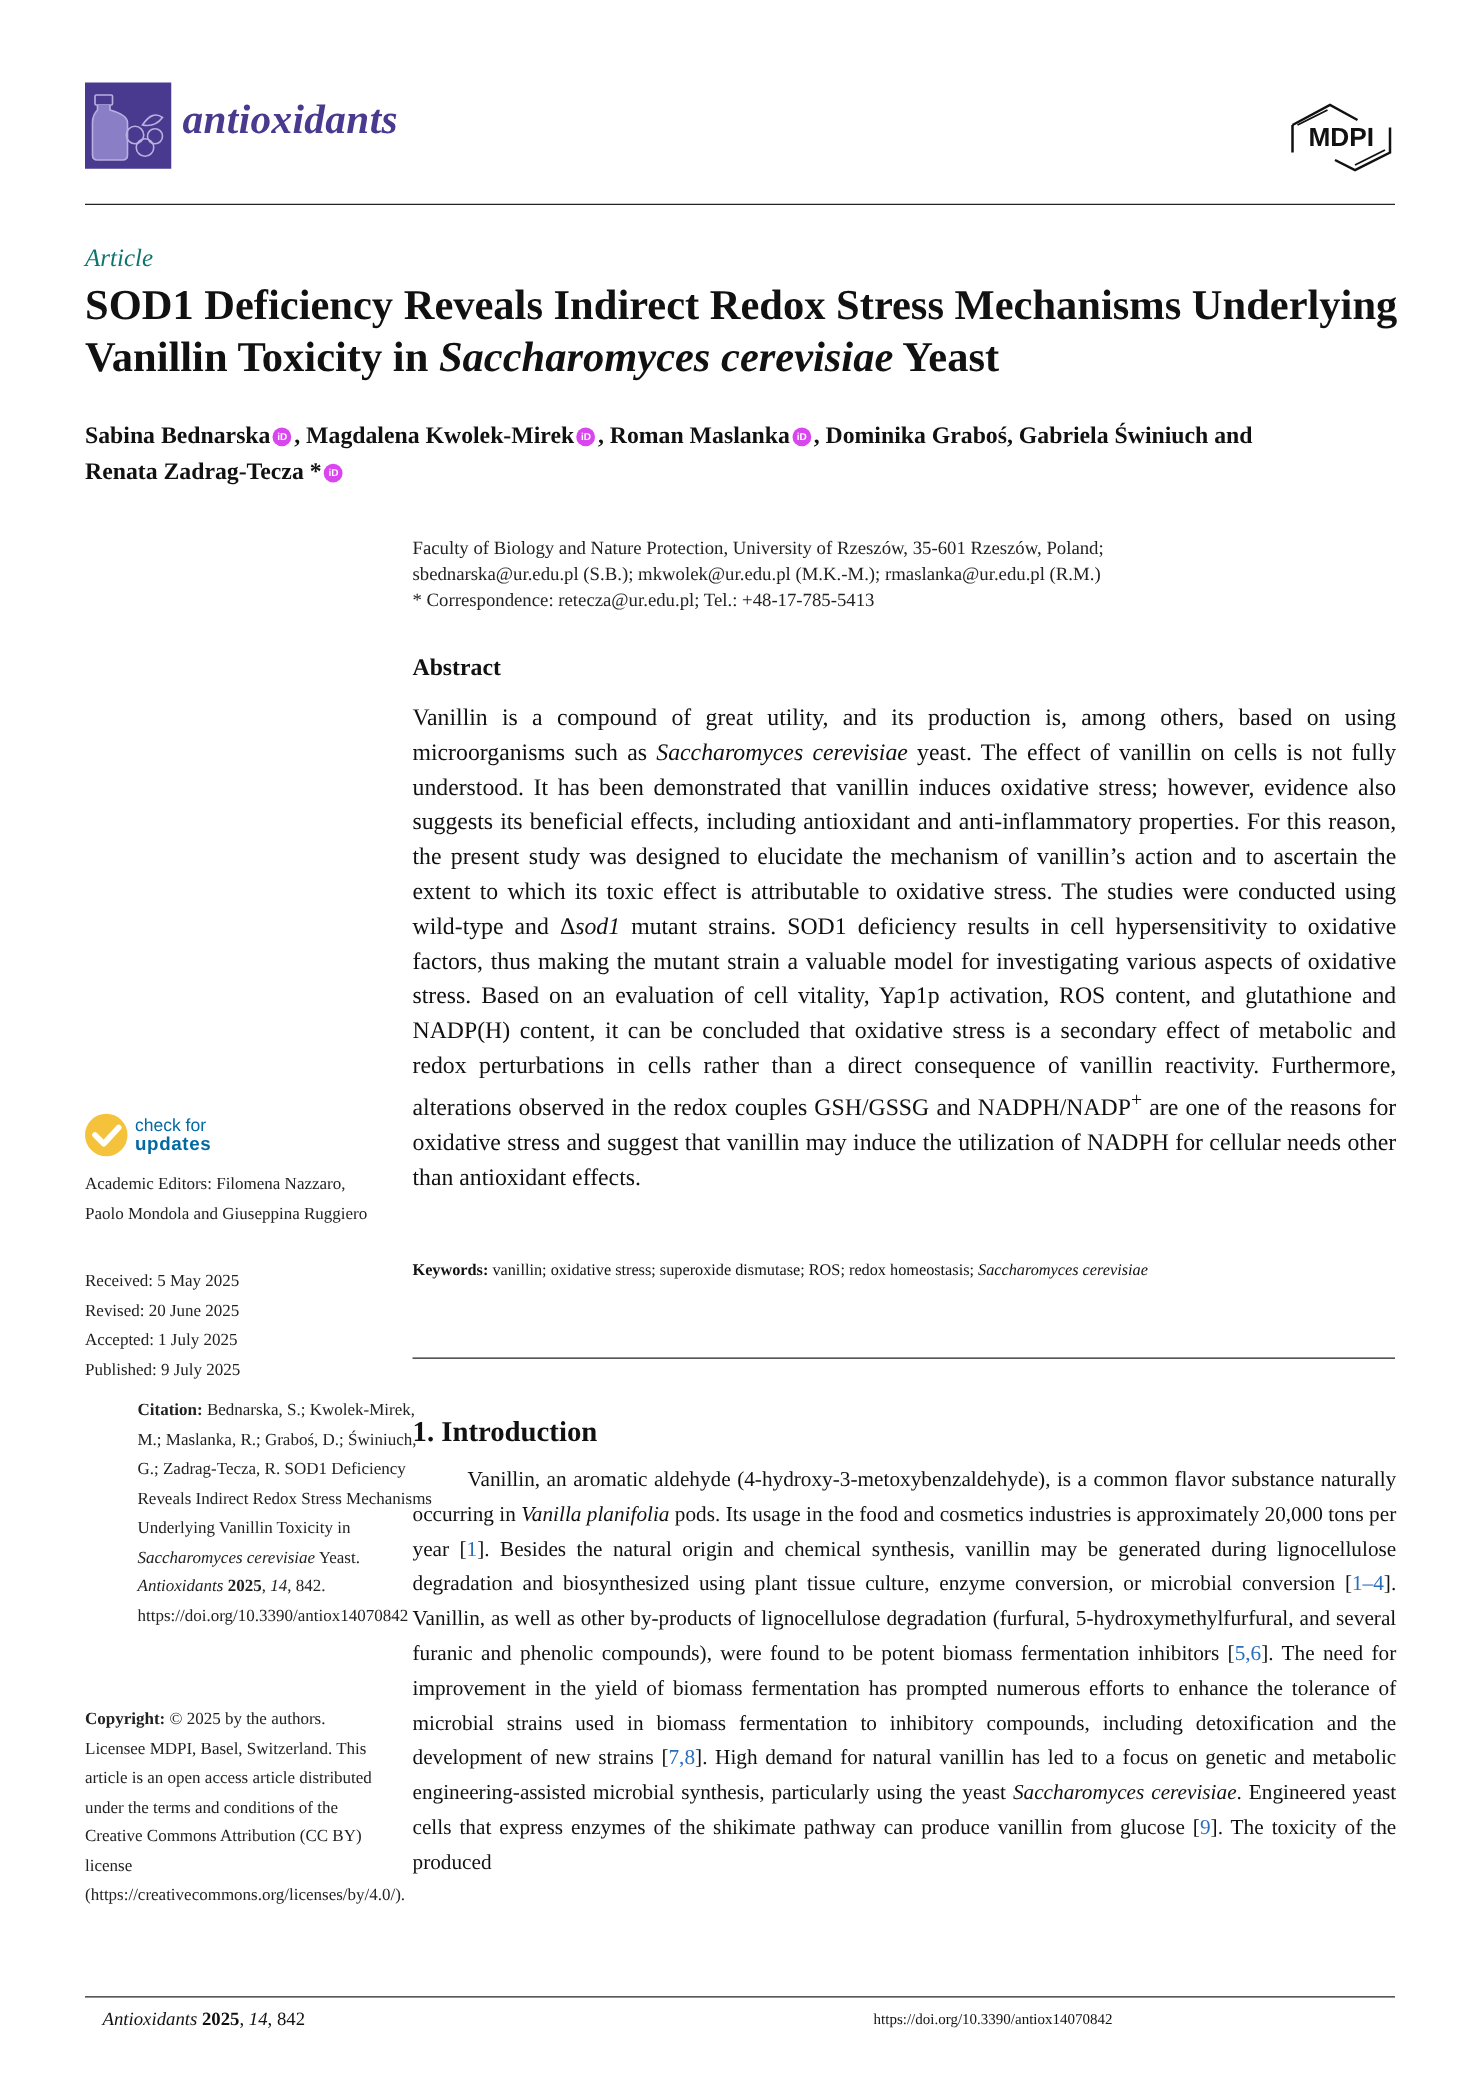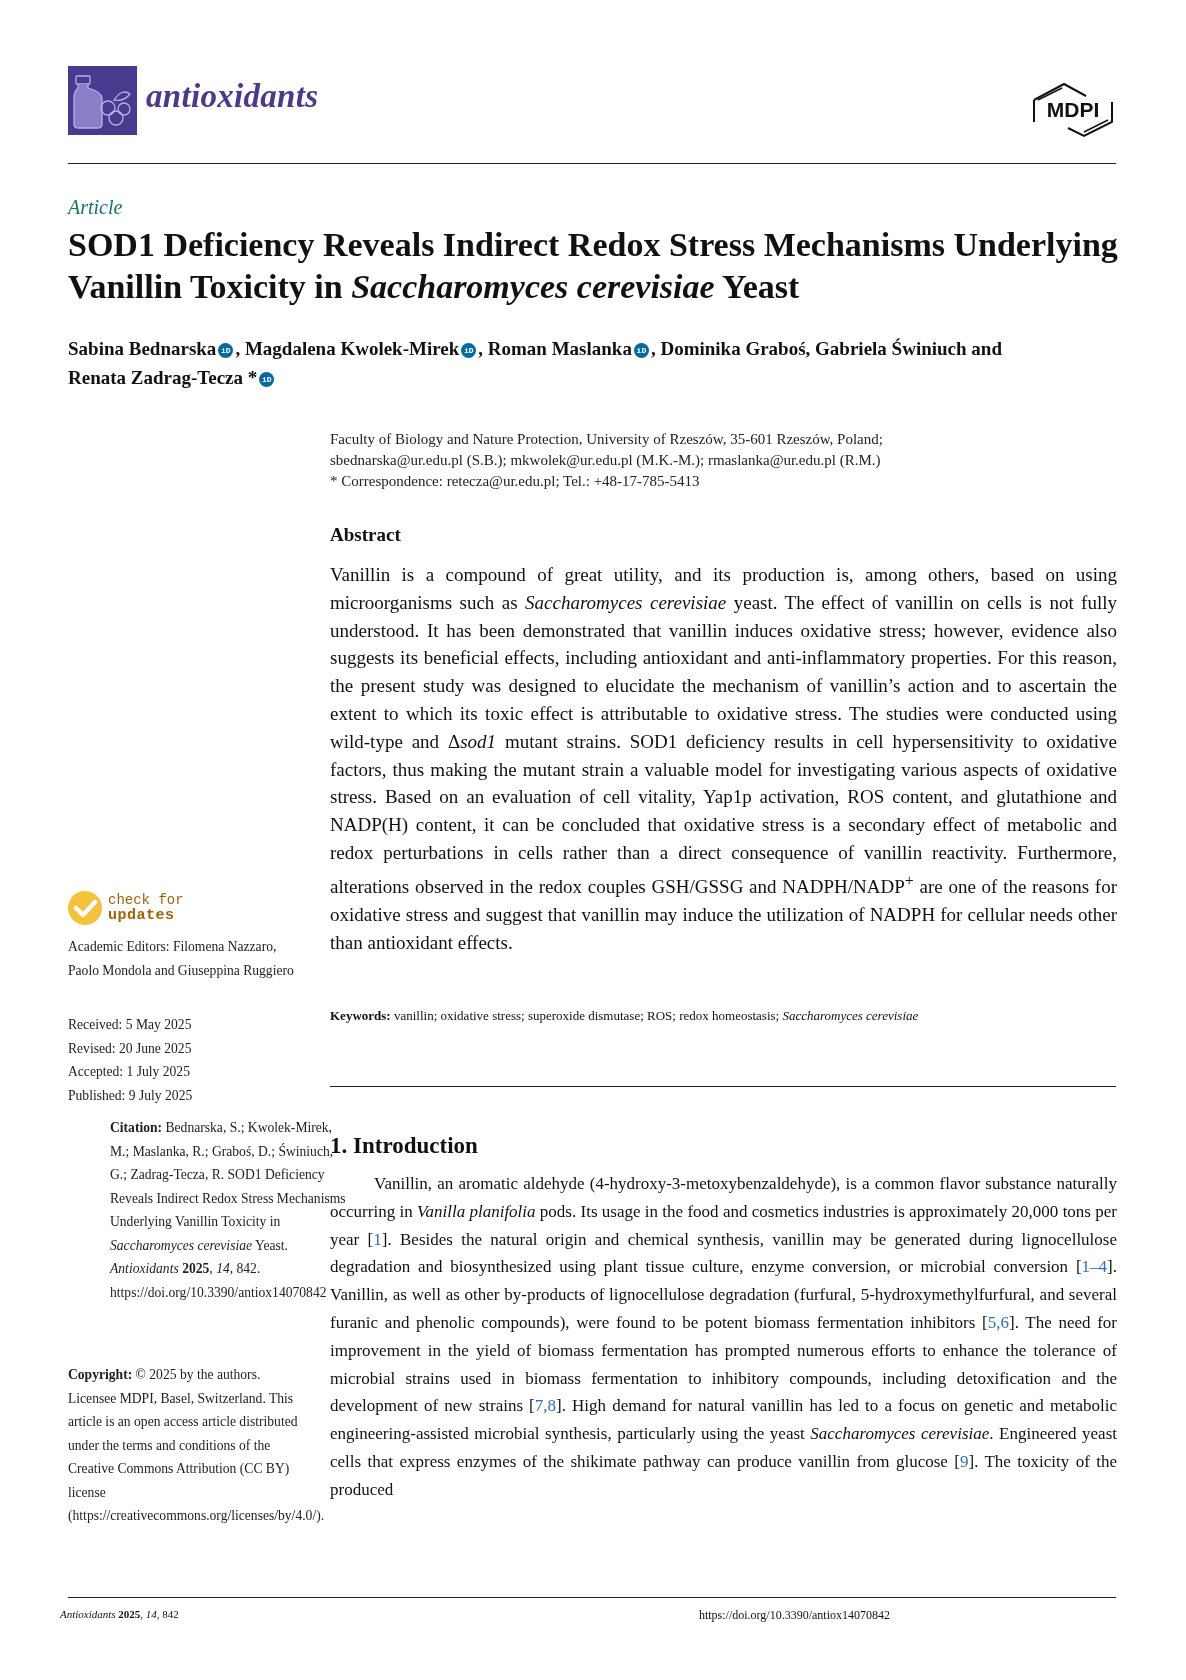--- a/index.html
+++ b/index.html
@@ -12,49 +12,49 @@
   .journal-logo { position: absolute; left: 68px; top: 66px; width: 69px; height: 69px; background: #4a3a8f; }
   .journal-name { position: absolute; left: 146px; top: 78px; font-size: 33px; font-style: italic; font-weight: bold; color: #4a3a8f; letter-spacing: 0.3px; }
   .mdpi-logo { position: absolute; left: 1028px; top: 78px; width: 90px; height: 60px; }
   .top-rule { position: absolute; left: 68px; top: 163px; width: 1048px; height: 1px; background: #222; }
 
   .article-type { position: absolute; left: 68px; top: 196px; font-size: 20px; font-style: italic; color: #0f766e; }
   .title { position: absolute; left: 68px; top: 224px; width: 1060px; font-size: 34px; font-weight: bold; line-height: 42px; color: #111; }
   .title em { font-style: italic; }
 
   .authors { position: absolute; left: 68px; top: 334px; width: 1060px; font-size: 19px; font-weight: bold; line-height: 29px; }
-  .orcid { display: inline-block; width: 15px; height: 15px; border-radius: 50%; background: #0369a1; color: #fff; font-size: 8px; font-weight: bold; line-height: 15px; text-align: center; vertical-align: 2px; font-family: Liberation Mono, monospace; margin: 0 2px; }
+  .orcid { display: inline-block; width: 15px; height: 15px; border-radius: 50%; background: #d946ef; color: #fff; font-size: 8px; font-weight: bold; line-height: 15px; text-align: center; vertical-align: 2px; font-family: Liberation Sans, sans-serif; margin: 0 2px; }
 
   .affil { position: absolute; left: 330px; top: 429px; width: 800px; font-size: 15px; line-height: 21px; color: #222; }
 
   
   .abstract-head { position: absolute; left: 330px; top: 524px; font-size: 19px; font-weight: bold; }
   .abstract-body { position: absolute; left: 330px; top: 561px; width: 787px; font-size: 19px; line-height: 27.8px; text-align: justify; }
   .keywords { position: absolute; left: 330px; top: 1002px; width: 787px; font-size: 13px; line-height: 28px; text-align: justify; }
   .mid-rule { position: absolute; left: 330px; top: 1086px; width: 786px; height: 1px; background: #222; }
 
   .intro-head { position: absolute; left: 330px; top: 1133px; font-size: 23px; font-weight: bold; }
   .intro-body { position: absolute; left: 330px; top: 1170px; width: 787px; font-size: 17px; line-height: 27.8px; text-align: justify; text-indent: 44px; }
   .ref { color: #2a6ebb; }
 
   
   .check-updates { position: absolute; left: 68px; top: 888px; width: 120px; height: 40px; display: flex; align-items: center; }
   .check-circle { width: 34px; height: 34px; border-radius: 50%; background: #f5c33b; position: relative; flex: none; }
-  .check-text { margin-left: 6px; font-family: Liberation Mono, monospace; font-size: 14px; line-height: 15px; color: #a16207; }
+  .check-text { margin-left: 6px; font-family: Liberation Sans, sans-serif; font-size: 14px; line-height: 15px; color: #0369a1; }
   .check-text b { display: block; font-size: 15px; letter-spacing: 0.5px; }
 
   .side { position: absolute; left: 68px; width: 240px; font-size: 13.6px; line-height: 23.5px; color: #222; }
   .side-editors { top: 935px; }
   .side-dates { top: 1013px; }
   .side-citation { top: 1116px; margin-left: 42px; }
   .side-copyright { top: 1363px; }
 
   
   .bottom-rule { position: absolute; left: 68px; top: 1597px; width: 1048px; height: 1px; background: #222; }
-  .footer-left { position: absolute; left: 60px; top: 1608px; font-size: 11px; }
+  .footer-left { position: absolute; left: 82px; top: 1608px; font-size: 15px; }
   .footer-right { position: absolute; right: 70px; top: 1608px; font-size: 12px; }
 </style>
 </head>
 <body>
 
 <div class="page">
 
   <div class="journal-logo">
     <svg width="69" height="69" viewBox="0 0 69 69">
       <rect x="8" y="10" width="14" height="8" rx="1" fill="none" stroke="#b9b0e0" stroke-width="1.3"></rect>

